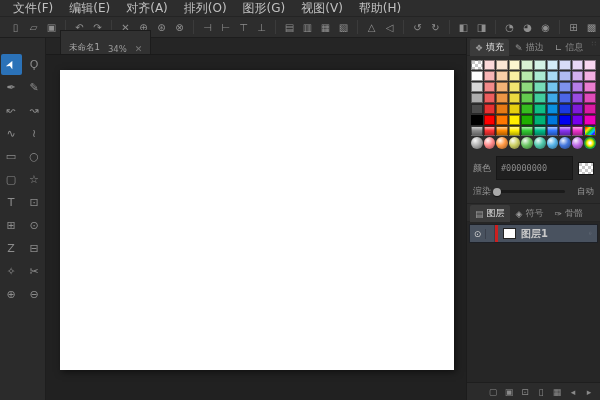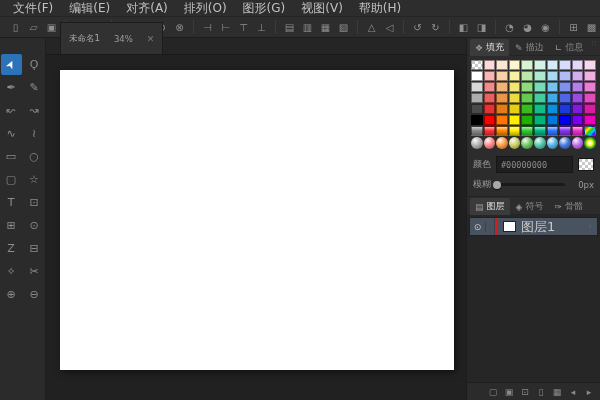--- a/index.html
+++ b/index.html
@@ -22,21 +22,21 @@
 
   
   .toolrail { width:46px; background:#2b2b2b; border-right:1px solid #1e1e1e; padding-top:16px; display:grid; grid-template-columns:23px 23px; justify-content:center; align-content:start; row-gap:2px; flex:0 0 auto; }
   .tool-btn { width:21px; height:21px; margin:0 1px; display:flex; align-items:center; justify-content:center; font-size:11px; color:#8c8c8c; border-radius:2px; }
   .tool-btn.active { background:#2b72b8; color:#fff; }
   .rot-up { display:inline-block; transform:rotate(-65deg); }
 
   
   .center { flex:1 1 auto; display:flex; flex-direction:column; min-width:0; background:#212121; }
   .tabbar { height:17px; background:#252525; border-bottom:1px solid #1a1a1a; display:flex; align-items:flex-end; padding-left:14px; flex:0 0 auto; }
-  .doc-tab { height:32px; background:#313131; border:1px solid #1c1c1c; border-bottom:none; display:flex; align-items:center; gap:14px; padding:0 8px; font-size:8.5px; color:#aaa; }
+  .doc-tab { height:24px; background:#313131; border:1px solid #1c1c1c; border-bottom:none; display:flex; align-items:flex-end; gap:8px; padding:0 8px; font-size:8.5px; color:#aaa; }
   .doc-tab .zoom { color:#9a9a9a; }
   .tab-close { color:#777; font-size:9px; cursor:default; }
   .canvas-area { flex:1 1 auto; position:relative; }
   .artboard { position:absolute; left:14px; top:15px; width:394px; height:300px; background:#ffffff; box-shadow:2px 2px 7px rgba(0,0,0,.55); }
 
   
   .rightpanel { width:134px; background:#2c2c2c; border-left:1px solid #1c1c1c; display:flex; flex-direction:column; flex:0 0 auto; font-size:9px; position:relative; }
   .panel-drag { position:absolute; top:2px; right:3px; color:#5a5a5a; font-size:7px; letter-spacing:1px; }
   .ptabs { display:flex; align-items:center; height:18px; padding:2px 3px 0 3px; gap:1px; border-bottom:1px solid #242424; flex:0 0 auto; }
   .ptab { display:flex; align-items:center; gap:3px; padding:2px 5px; border-radius:2px 2px 0 0; color:#8a8a8a; font-size:9px; }
@@ -47,38 +47,38 @@
   .palette { padding:4px 4px 3px 4px; display:grid; grid-template-columns:repeat(10,1fr); gap:1px; background:#2c2c2c; flex:0 0 auto; }
   .swatch { height:10px; border:1px solid rgba(0,0,0,.45); }
   .swatch.sphere { border-radius:50%; height:12px; border:none; }
   .checker, .checker-box { background:repeating-conic-gradient(#ffffff 0% 25%, #c9c9c9 0% 50%) 0 0/6px 6px; }
   .rainbow { background:linear-gradient(135deg,#ff0000,#ffee00 30%,#22cc22 50%,#00ccff 70%,#2222ff 85%,#ee00ee); }
   .rainbow-ring { background:radial-gradient(circle,#ffffff 10%,#ffee00 35%,#22aa22 60%,#2266ff 90%); }
 
   
   .color-row { display:flex; align-items:center; gap:5px; padding:4px 6px 2px 6px; flex:0 0 auto; }
   .field-label { color:#9a9a9a; font-size:9px; flex:0 0 auto; }
-  .color-input { flex:1 1 auto; height:17px; background:#1f1f1f; border:1px solid #171717; color:#8b8b8b; font-size:8.5px; padding:0 4px; display:flex; align-items:center; font-family:"DejaVu Sans Mono",monospace; }
+  .color-input { flex:1 1 auto; height:24px; background:#1f1f1f; border:1px solid #171717; color:#8b8b8b; font-size:8.5px; padding:0 4px; display:flex; align-items:center; font-family:"DejaVu Sans Mono",monospace; }
   .checker-box { width:16px; height:13px; border:1px solid #171717; flex:0 0 auto; }
   .sliders { padding:2px 6px 4px 6px; border-bottom:1px solid #232323; flex:0 0 auto; }
   .slider-row { display:flex; align-items:center; height:15px; gap:5px; }
   .slider-track { flex:1 1 auto; height:3px; background:#1a1a1a; border-radius:2px; position:relative; }
   .slider-fill { position:absolute; left:0; top:0; bottom:0; background:#2da7e0; border-radius:2px; }
   .slider-handle { position:absolute; top:50%; width:8px; height:8px; margin:-4px 0 0 -4px; background:#a9a9a9; border-radius:50%; box-shadow:0 1px 1px rgba(0,0,0,.6); }
   .slider-val { width:24px; text-align:right; color:#9a9a9a; font-size:8.5px; flex:0 0 auto; }
 
   
   .layer-area { flex:1 1 auto; display:flex; flex-direction:column; background:#262626; min-height:0; }
   .layer-list { flex:1 1 auto; padding:2px; }
   .layer-row { height:19px; background:#49525f; border:1px solid #1d2026; display:flex; align-items:center; }
   .lr-eye { width:16px; text-align:center; color:#cfcfcf; font-size:9px; border-right:1px solid #3a404c; }
   .lr-spacer { width:9px; height:100%; border-right:1px solid #3a404c; }
   .lr-colorbar { width:3px; height:100%; }
   .lr-thumb { width:13px; height:11px; background:#fff; border:1px solid #222; margin-left:5px; }
-  .lr-name { flex:1 1 auto; padding-left:5px; color:#c8c8c8; font-size:13px; }
+  .lr-name { flex:1 1 auto; padding-left:5px; color:#c8c8c8; font-size:10px;font-weight:bold; }
   .lr-lock { width:14px; color:#7b8490; font-size:8px; text-align:center; }
   .layer-footer { height:18px; display:flex; align-items:center; justify-content:flex-end; gap:2px; padding:0 4px; border-top:1px solid #1e1e1e; background:#2b2b2b; flex:0 0 auto; }
   .lf-btn { width:14px; height:14px; display:flex; align-items:center; justify-content:center; color:#8a8a8a; font-size:9px; }
 
   
   .statusbar { height:17px; background:#262626; border-top:1px solid #1b1b1b; display:flex; align-items:center; padding:0 8px; gap:3px; font-size:8.5px; color:#9a9a9a; flex:0 0 auto; }
   .status-link { color:#9fb6c6; }
 </style>
 </head>
 <body>
@@ -341,26 +341,26 @@
         </div>
 
       <div class="color-row">
         <span class="field-label">颜色</span>
         <div class="color-input">#00000000</div>
         <div class="checker-box"></div>
       </div>
 
       <div class="sliders" id="sliders">
           <div class="slider-row">
-            <span class="field-label">模糊</span>
+            <span class="field-label">渲染</span>
             <div class="slider-track">
               <div class="slider-fill" style="width: 2%;"></div>
               <div class="slider-handle" style="left: 2%;"></div>
             </div>
-            <span class="slider-val">0px</span>
+            <span class="slider-val">自动</span>
           </div>
         </div>
 
       <div class="ptabs" id="layer-tabs">
           <div class="ptab active">
             <span class="pt-icon">▤</span>
             <span>图层</span>
           </div>
           <div class="ptab">
             <span class="pt-icon">◈</span>

